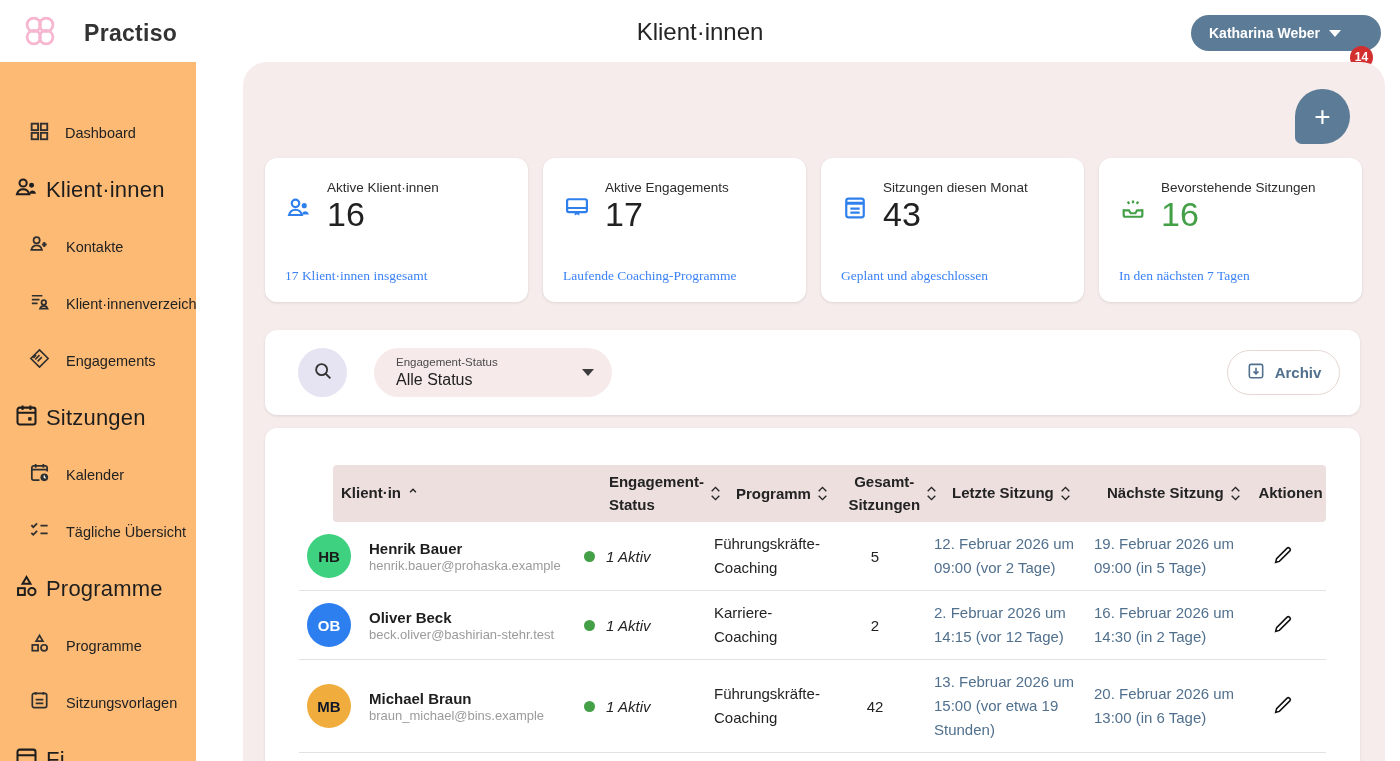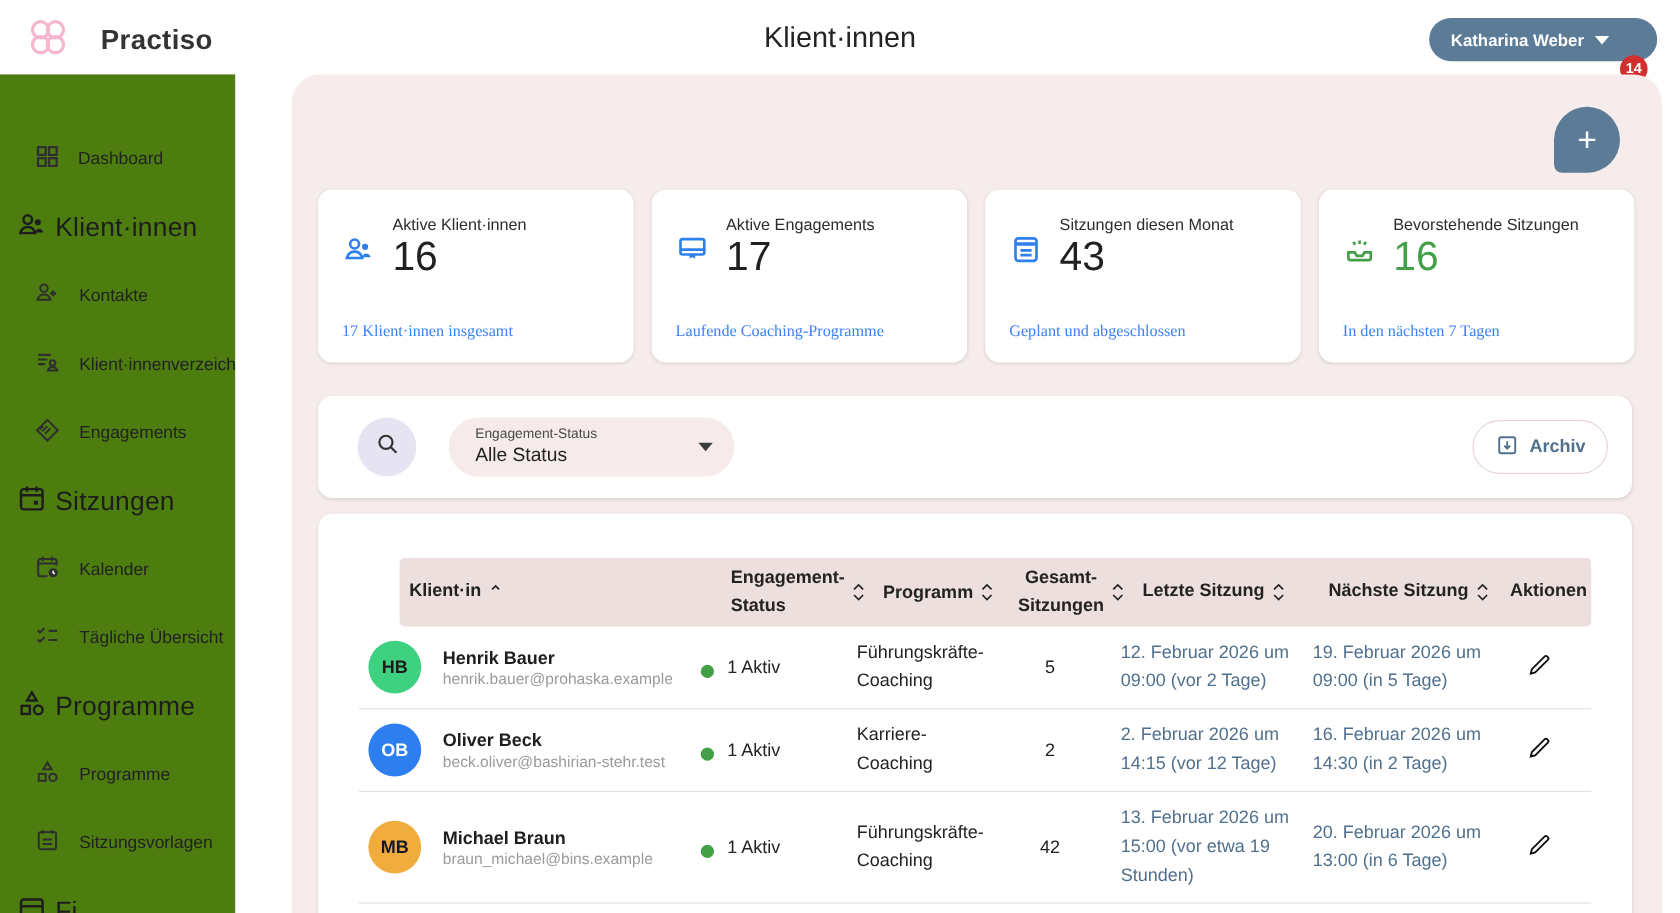--- a/index.html
+++ b/index.html
@@ -15,21 +15,21 @@
     font-size:24px; color:#242424; }
   .user-pill { position:absolute; right:19px; top:15px; height:36px; background:#5b7b96;
     border-radius:18px; display:flex; align-items:center; gap:9px; padding:0 8px 0 18px; cursor:pointer; }
   .user-name { color:#fff; font-size:14px; font-weight:bold; }
   .user-caret { width:0; height:0; border-left:6px solid transparent; border-right:6px solid transparent;
     border-top:7px solid #fff; }
   .user-badge { width:23px; height:23px; border-radius:50%; background:#d32f2f; color:#fff;
     font-size:12px; font-weight:bold; display:flex; align-items:center; justify-content:center;margin-top:48px; }
 
   
-  .sidebar { position:absolute; left:0; top:62px; width:196px; bottom:0; background:#4d7c0f;
+  .sidebar { position:absolute; left:0; top:62px; width:196px; bottom:0; background:#fdba74;
     padding-top:42px; overflow:hidden; }
   .side-row { height:57px; display:flex; align-items:center; cursor:pointer; }
   .side-row.item { padding-left:28px; gap:15px; }
   .side-row.section { padding-left:13px; gap:6px; }
   .side-row.item .lbl { font-size:14.5px; color:#222; }
   .side-row.section .lbl { font-size:22px; font-weight:500; color:#1d1d1d; letter-spacing:.2px; }
   .side-row svg { flex:none; }
 
   
   .main-panel { position:absolute; left:243px; top:62px; width:1142px; height:699px;
@@ -84,21 +84,21 @@
   .c-program { width:116px; line-height:1.6; }
   .c-total   { width:104px; text-align:center; justify-content:center; }
   .c-last    { width:160px; }
   .c-next    { width:159px; }
   .c-actions { width:73px; text-align:center; justify-content:center; }
   .client-cell { display:flex; align-items:center; gap:18px; }
   .avatar { width:44px; height:44px; border-radius:50%; display:flex; align-items:center;
     justify-content:center; font-size:15px; font-weight:bold; flex:none; }
   .client-name { font-size:15px; font-weight:bold; color:#1e1e1e; line-height:1.3; }
   .client-email { font-size:13px; color:#9b9b9b; }
-  .status-cell { display:flex; align-items:flex-end; gap:11px; }
+  .status-cell { display:flex; align-items:center; gap:11px;font-style:italic; }
   .dot { width:11px; height:11px; border-radius:50%; background:#43a047; flex:none; }
   .date-text { color:#51708d; line-height:1.6; }
   .edit-btn { display:inline-flex; cursor:pointer; }
   .sort { display:flex; flex-direction:column; gap:1px; }
   .partial-row { display:flex; align-items:center; padding:10px 0; }
 </style>
 </head>
 <body>
 
 <div class="app-header">

